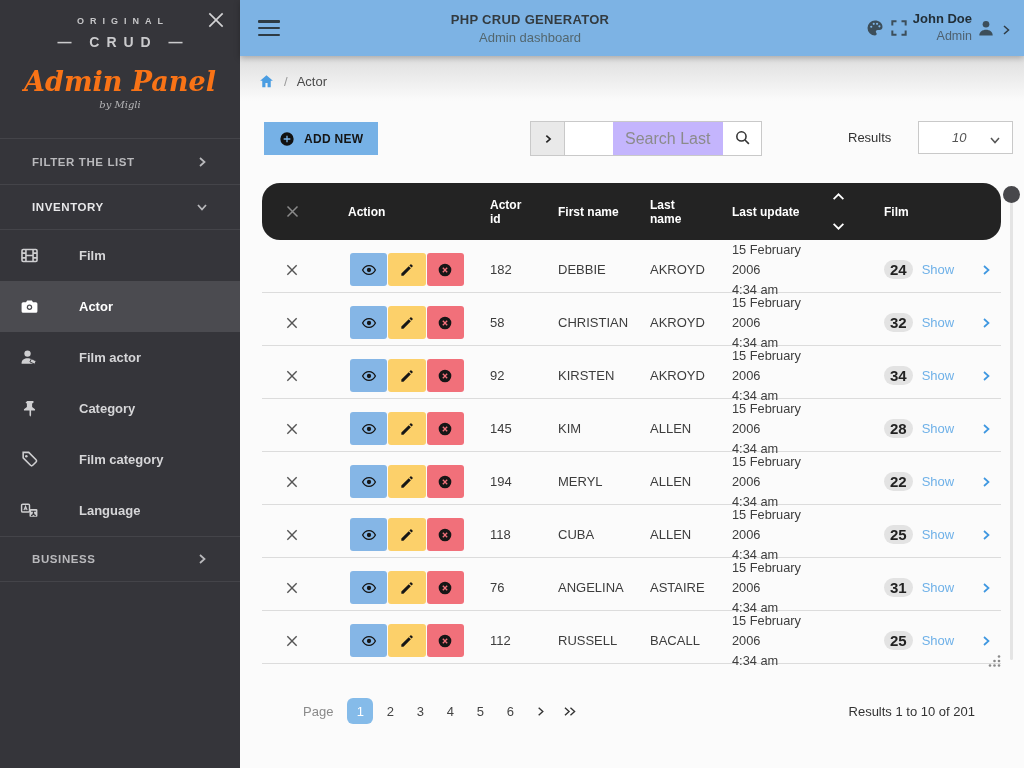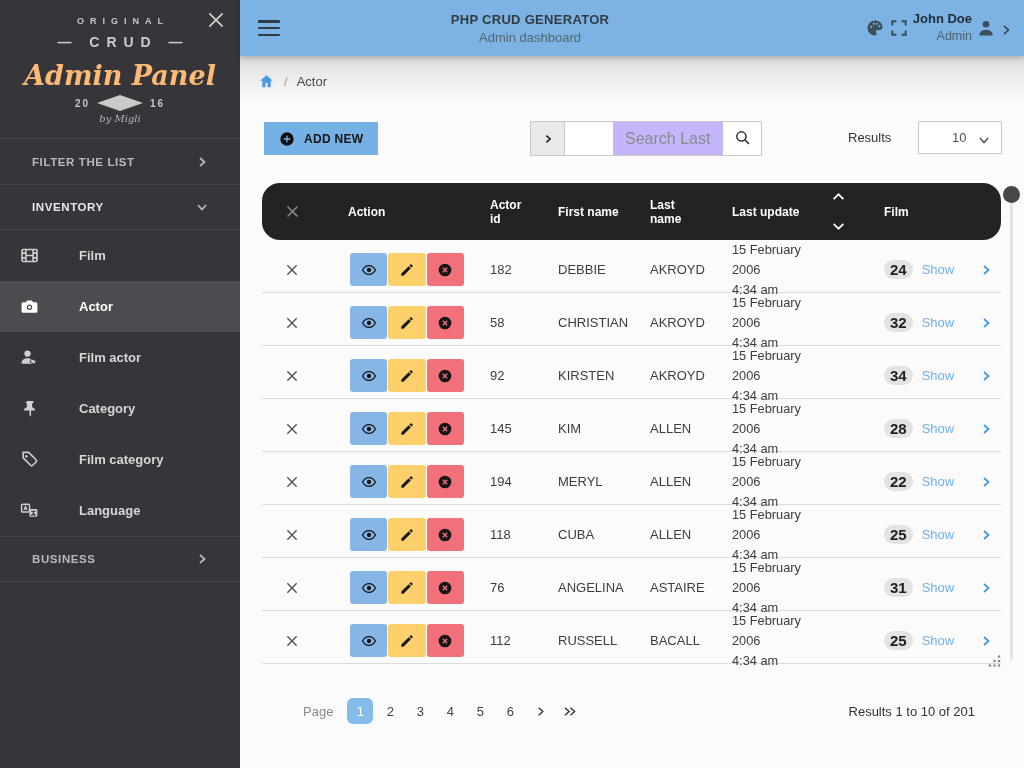--- a/index.html
+++ b/index.html
@@ -6,21 +6,21 @@
   html,body { width:1024px; height:768px; overflow:hidden; }
   body { font-family:"Liberation Sans", sans-serif; background:#fff; }
   .app { display:flex; width:1024px; height:768px; }
 
   
   .sidebar { position:relative; width:240px; flex-shrink:0; background:#35353a; color:#c9c9c9; }
   .side-close { position:absolute; top:10px; right:14px; width:20px; height:20px; color:#d2d2d4; cursor:pointer; }
   .logo { padding-top:16px; height:130px; text-align:center; }
   .logo-original { font-size:9px; letter-spacing:6px; color:#c6c6c8; font-weight:bold; padding-left:6px; }
   .logo-crud { margin-top:8px; font-size:14px; font-weight:bold; letter-spacing:7px; color:#cbcbcd; padding-left:7px; }
-  .logo-title { margin-top:10px; font-family:"DejaVu Serif", serif; font-style:italic; font-weight:bold; font-size:27px; color:#fdba74; }
+  .logo-title { margin-top:16px; font-family:"DejaVu Serif", serif; font-style:italic; font-weight:bold; font-size:27px; color:#f97316; }
   .logo-year { margin-top:4px; display:flex; align-items:center; justify-content:center; gap:7px; font-size:10px; font-weight:bold; letter-spacing:2px; color:#c6c6c8; }
   .logo-by { margin-top:2px; font-family:"DejaVu Serif", serif; font-style:italic; font-size:10px; color:#b4b4b6; }
   .menu { margin-top:8px; }
   .side-section { height:46px; display:flex; align-items:center; padding:0 32px; border-top:1px solid rgba(255,255,255,0.08); font-size:11.5px; font-weight:bold; letter-spacing:0.6px; color:#b9b9bc; cursor:pointer; }
   .side-section.bordered-bottom { border-bottom:1px solid rgba(255,255,255,0.08); }
   .side-section .chev { margin-left:auto; width:12px; height:12px; color:#b9b9bc; }
   .side-item { height:51px; display:flex; align-items:center; padding:0 20px; gap:17px; color:#d6d6d8; font-size:13px; font-weight:bold; cursor:pointer; }
   .side-item .s-icon { width:19px; height:19px; color:#cfcfd1; flex-shrink:0; }
   .side-item.active { background:#4b4b50; color:#ffffff; }
   .side-item.active .s-icon { color:#fff; }
@@ -55,21 +55,21 @@
   .btn-ic { width:16px; height:16px; color:#111; }
   .btn-chev { width:10px; height:10px; color:#222; margin-left:4px; }
   .search-group { position:absolute; top:65px; left:290px; height:35px; width:232px; display:flex; border:1px solid #c9c9c9; background:#fff; }
   .sg-prev { width:34px; background:#e9e9e9; border-right:1px solid #c9c9c9; display:flex; align-items:center; justify-content:center; cursor:pointer; }
   .sg-prev svg { width:10px; height:10px; color:#222; }
   .sg-input { flex:1; border:none; outline:none; padding:0 12px; font-size:16px; color:#555; font-family:inherit; background:#c4b5fd; min-width:0;margin-left:48px; }
   .sg-input::placeholder { color:#8b8b8b; }
   .sg-go { width:38px; background:#fff; border:none; display:flex; align-items:center; justify-content:center; cursor:pointer; }
   .sg-go svg { width:17px; height:17px; color:#333; }
   .results-label { position:absolute; top:74px; left:608px; font-size:13px; color:#333; }
-  .per-page { position:absolute; top:65px; left:678px; width:84px; height:33px; border:1px solid #c9c9c9; background:#fff; display:flex; align-items:center; padding:0 11px; cursor:pointer; }
+  .per-page { position:absolute; top:65px; left:678px; width:95px; height:33px; border:1px solid #c9c9c9; background:#fff; display:flex; align-items:center; padding:0 11px; cursor:pointer;font-style:italic; }
   .pp-val { font-size:13px; color:#555; margin-left:22px; }
   .pp-chev { margin-left:auto; width:12px; height:12px; color:#555; }
 
   
   .dtable { position:absolute; top:127px; left:22px; width:739px; }
   .thead { display:grid; grid-template-columns:60px 142px 68px 92px 82px 110px 44px 141px; background:#232323; color:#fff; height:57px; align-items:center; font-size:12px; font-weight:bold;border-radius:18px; }
   .thead .hx { justify-self:center; width:15px; height:15px; color:#8a8a8a; cursor:pointer; }
   .thead .hc { padding-left:26px; }
   .thead .hc-film { padding-left:24px; }
   .sort-box { justify-self:center; height:100%; display:flex; flex-direction:column; justify-content:space-between; padding:9px 0; }
@@ -112,27 +112,20 @@
   <aside class="sidebar">
     <span class="side-close">
       <svg viewBox="0 0 24 24" fill="none" stroke="currentColor" stroke-width="2">
           <path d="M4 4l16 16M20 4L4 20"></path>
         </svg>
     </span>
     <div class="logo">
       <div class="logo-original">ORIGINAL</div>
       <div class="logo-crud">—  CRUD  —</div>
       <div class="logo-title">Admin Panel</div>
-      <div class="logo-year">
-        <span>20</span>
-        <svg width="46" height="16" viewBox="0 0 46 16">
-            <polygon points="0,8 23,0 46,8 23,16" fill="#c9c9c9"></polygon>
-          </svg>
-        <span>16</span>
-      </div>
       <div class="logo-by">by Migli</div>
     </div>
 
     <nav class="menu">
       <div class="side-section">
         <span>FILTER THE LIST</span>
         <span class="chev">
           <svg viewBox="0 0 24 24" fill="none" stroke="currentColor" stroke-width="3.5">
               <path d="M8 4l9 8-9 8"></path>
             </svg>

